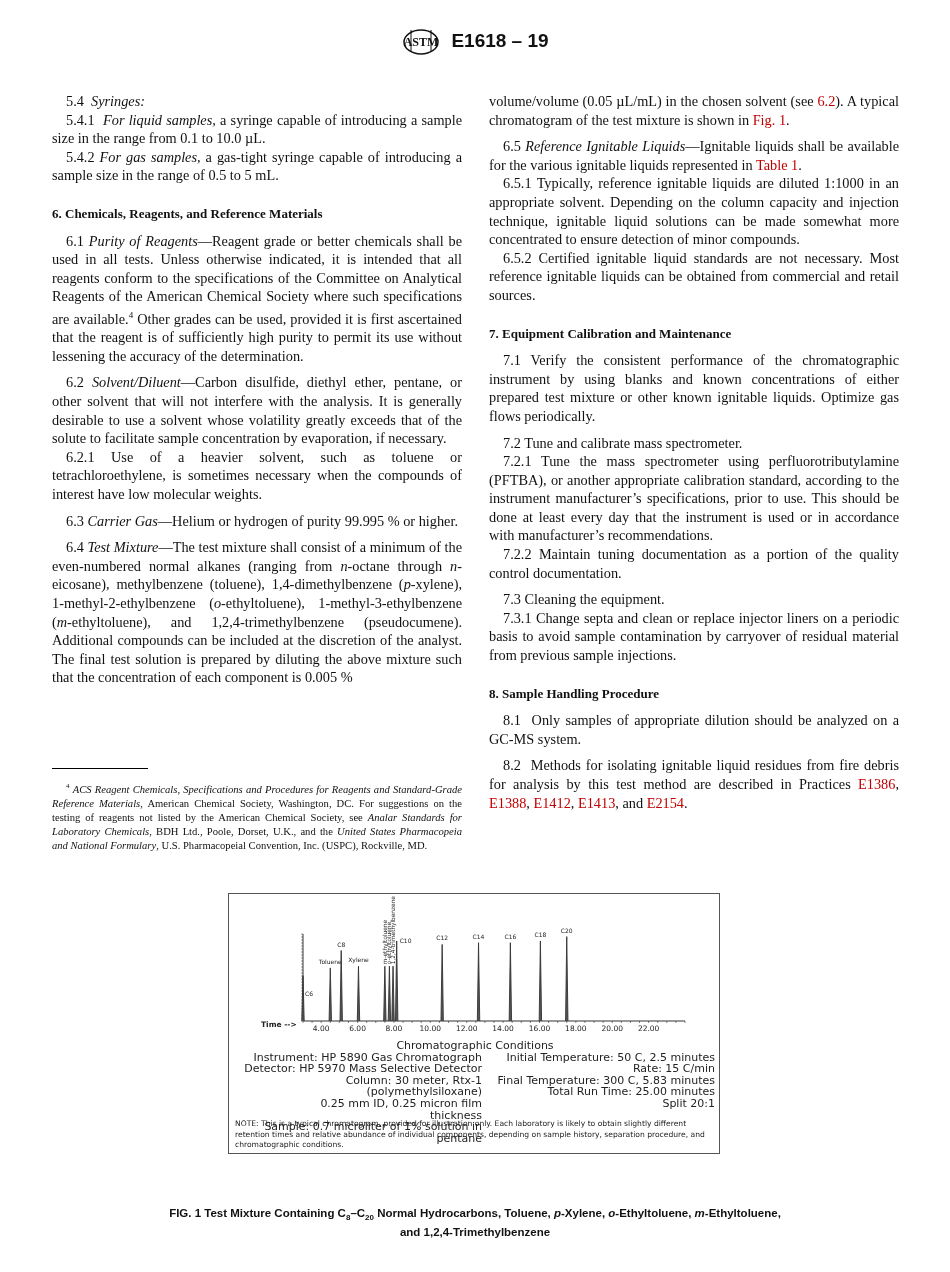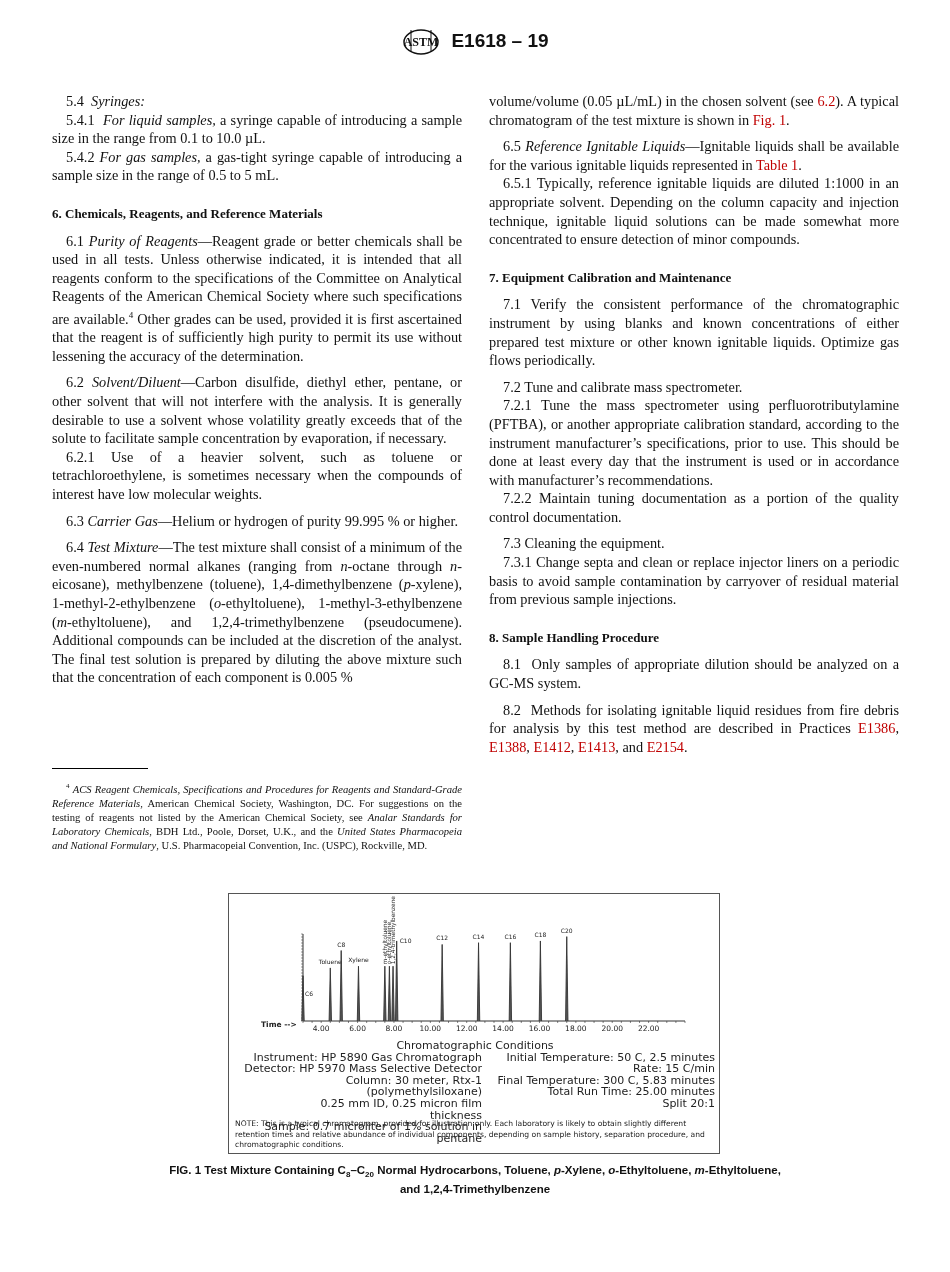--- a/index.html
+++ b/index.html
@@ -24,21 +24,21 @@
   .figure { position: absolute; left: 228px; top: 893px; width: 492px; height: 261px; border: 1.5px solid #555; box-sizing: border-box;
             font-family: "DejaVu Sans", sans-serif; }
   .figure svg { position: absolute; left: 0; top: 0; }
   .cond { position: absolute; left: 6px; top: 146px; width: 480px; font-size: 11px; line-height: 11.6px; color: #222; }
   .cond .title { text-align: center; }
   .cond .grid { display: flex; text-align: right; }
   .cond .lc { width: 247px; }
   .cond .rc { flex: 1; }
   .cond .indent { padding-left: 44px; }
   .note { position: absolute; left: 6px; top: 225px; width: 480px; font-size: 7.6px; line-height: 10.6px; color: #222; }
-  .caption { position: absolute; top: 1163px; left: 0; width: 950px; text-align: center;
+  .caption { position: absolute; top: 1206px; left: 0; width: 950px; text-align: center;
              font-family: "Liberation Sans", sans-serif; font-weight: bold; font-size: 11.5px; line-height: 15px; }
   .caption sub { font-size: 8px; }
 </style>
 </head>
 <body>
 
 <div class="header">
   <svg class="logo" viewBox="0 0 40 30">
     <ellipse cx="20" cy="16" rx="17" ry="12" fill="none" stroke="#111" stroke-width="1.5"></ellipse>
     <text x="20" y="20" font-family="Liberation Serif, serif" font-size="12" font-weight="bold" text-anchor="middle" fill="#111">ASTM</text>
@@ -64,20 +64,21 @@
 
 <div class="fnrule"></div>
 <div class="footnote">
   <p><sup style="font-size:7px">4</sup> <i>ACS Reagent Chemicals, Specifications and Procedures for Reagents and Standard-Grade Reference Materials</i><span>, American Chemical Society, Washington, DC. For suggestions on the testing of reagents not listed by the American Chemical Society, see </span><i>Analar Standards for Laboratory Chemicals</i><span>, BDH Ltd., Poole, Dorset, U.K., and the </span><i>United States Pharmacopeia and National Formulary</i><span>, U.S. Pharmacopeial Convention, Inc. (USPC), Rockville, MD.</span></p>
 </div>
 
 <div class="col right">
   <p style="text-indent:0"><span>volume/volume (0.05 µL/mL) in the chosen solvent (see </span><a class="ref">6.2</a><span>). A typical chromatogram of the test mixture is shown in </span><a class="ref">Fig. 1</a><span>.</span></p>
   <p class="gap"><span>6.5</span> <i>Reference Ignitable Liquids</i><span>—Ignitable liquids shall be available for the various ignitable liquids represented in </span><a class="ref">Table 1</a><span>.</span></p>
   <p><span>6.5.1</span> <span>Typically, reference ignitable liquids are diluted 1:1000 in an appropriate solvent. Depending on the column capacity and injection technique, ignitable liquid solutions can be made somewhat more concentrated to ensure detection of minor compounds.</span></p>
+  <p><span>6.5.2</span> <span>Certified ignitable liquid standards are not necessary. Most reference ignitable liquids can be obtained from commercial and retail sources.</span></p>
 
   <h2 class="bigtop">7. Equipment Calibration and Maintenance</h2>
   <p><span>7.1</span> <span>Verify the consistent performance of the chromatographic instrument by using blanks and known concentrations of either prepared test mixture or other known ignitable liquids. Optimize gas flows periodically.</span></p>
   <p class="gap"><span>7.2</span> <span>Tune and calibrate mass spectrometer.</span></p>
   <p><span>7.2.1</span> <span>Tune the mass spectrometer using perfluorotributylamine (PFTBA), or another appropriate calibration standard, according to the instrument manufacturer’s specifications, prior to use. This should be done at least every day that the instrument is used or in accordance with manufacturer’s recommendations.</span></p>
   <p><span>7.2.2</span> <span>Maintain tuning documentation as a portion of the quality control documentation.</span></p>
   <p class="gap"><span>7.3</span> <span>Cleaning the equipment.</span></p>
   <p><span>7.3.1</span> <span>Change septa and clean or replace injector liners on a periodic basis to avoid sample contamination by carryover of residual material from previous sample injections.</span></p>
 
   <h2 class="bigtop">8. Sample Handling Procedure</h2>

